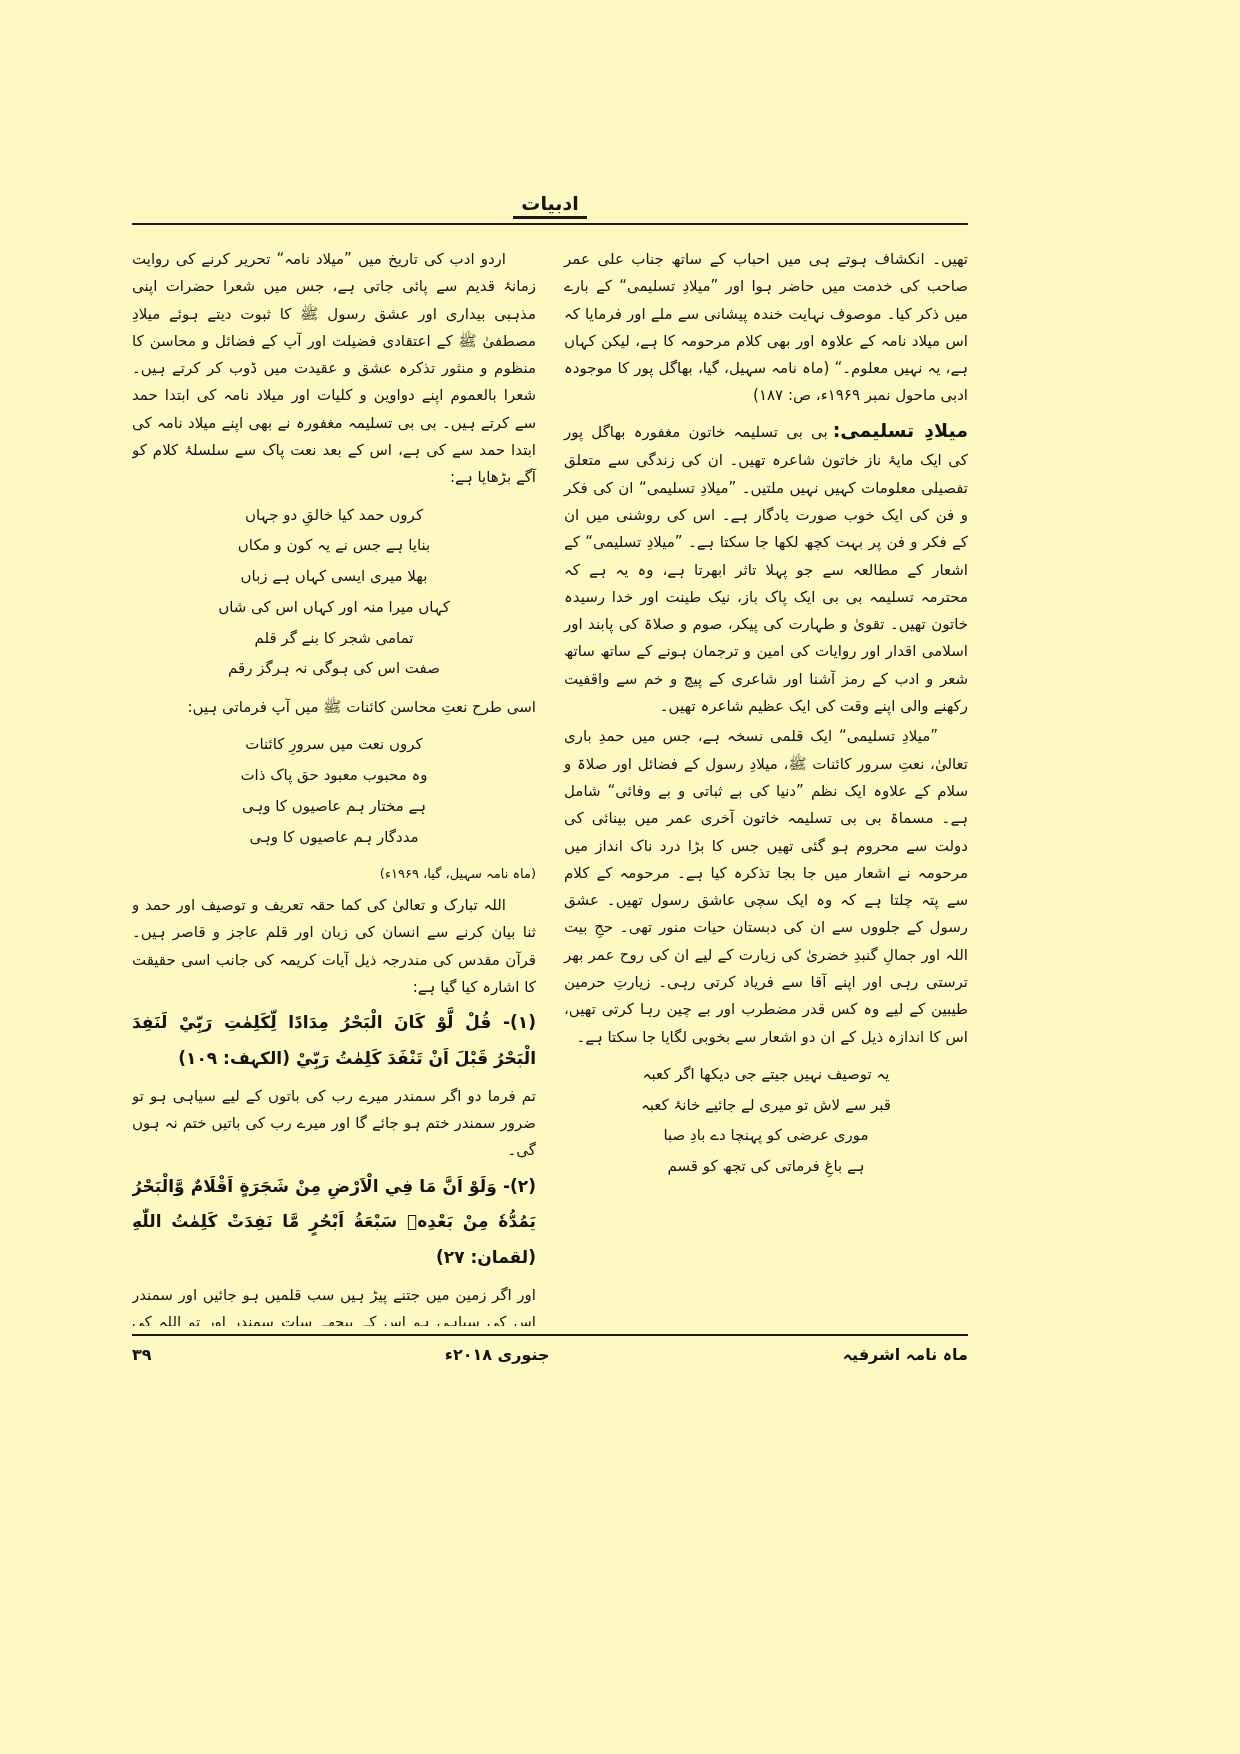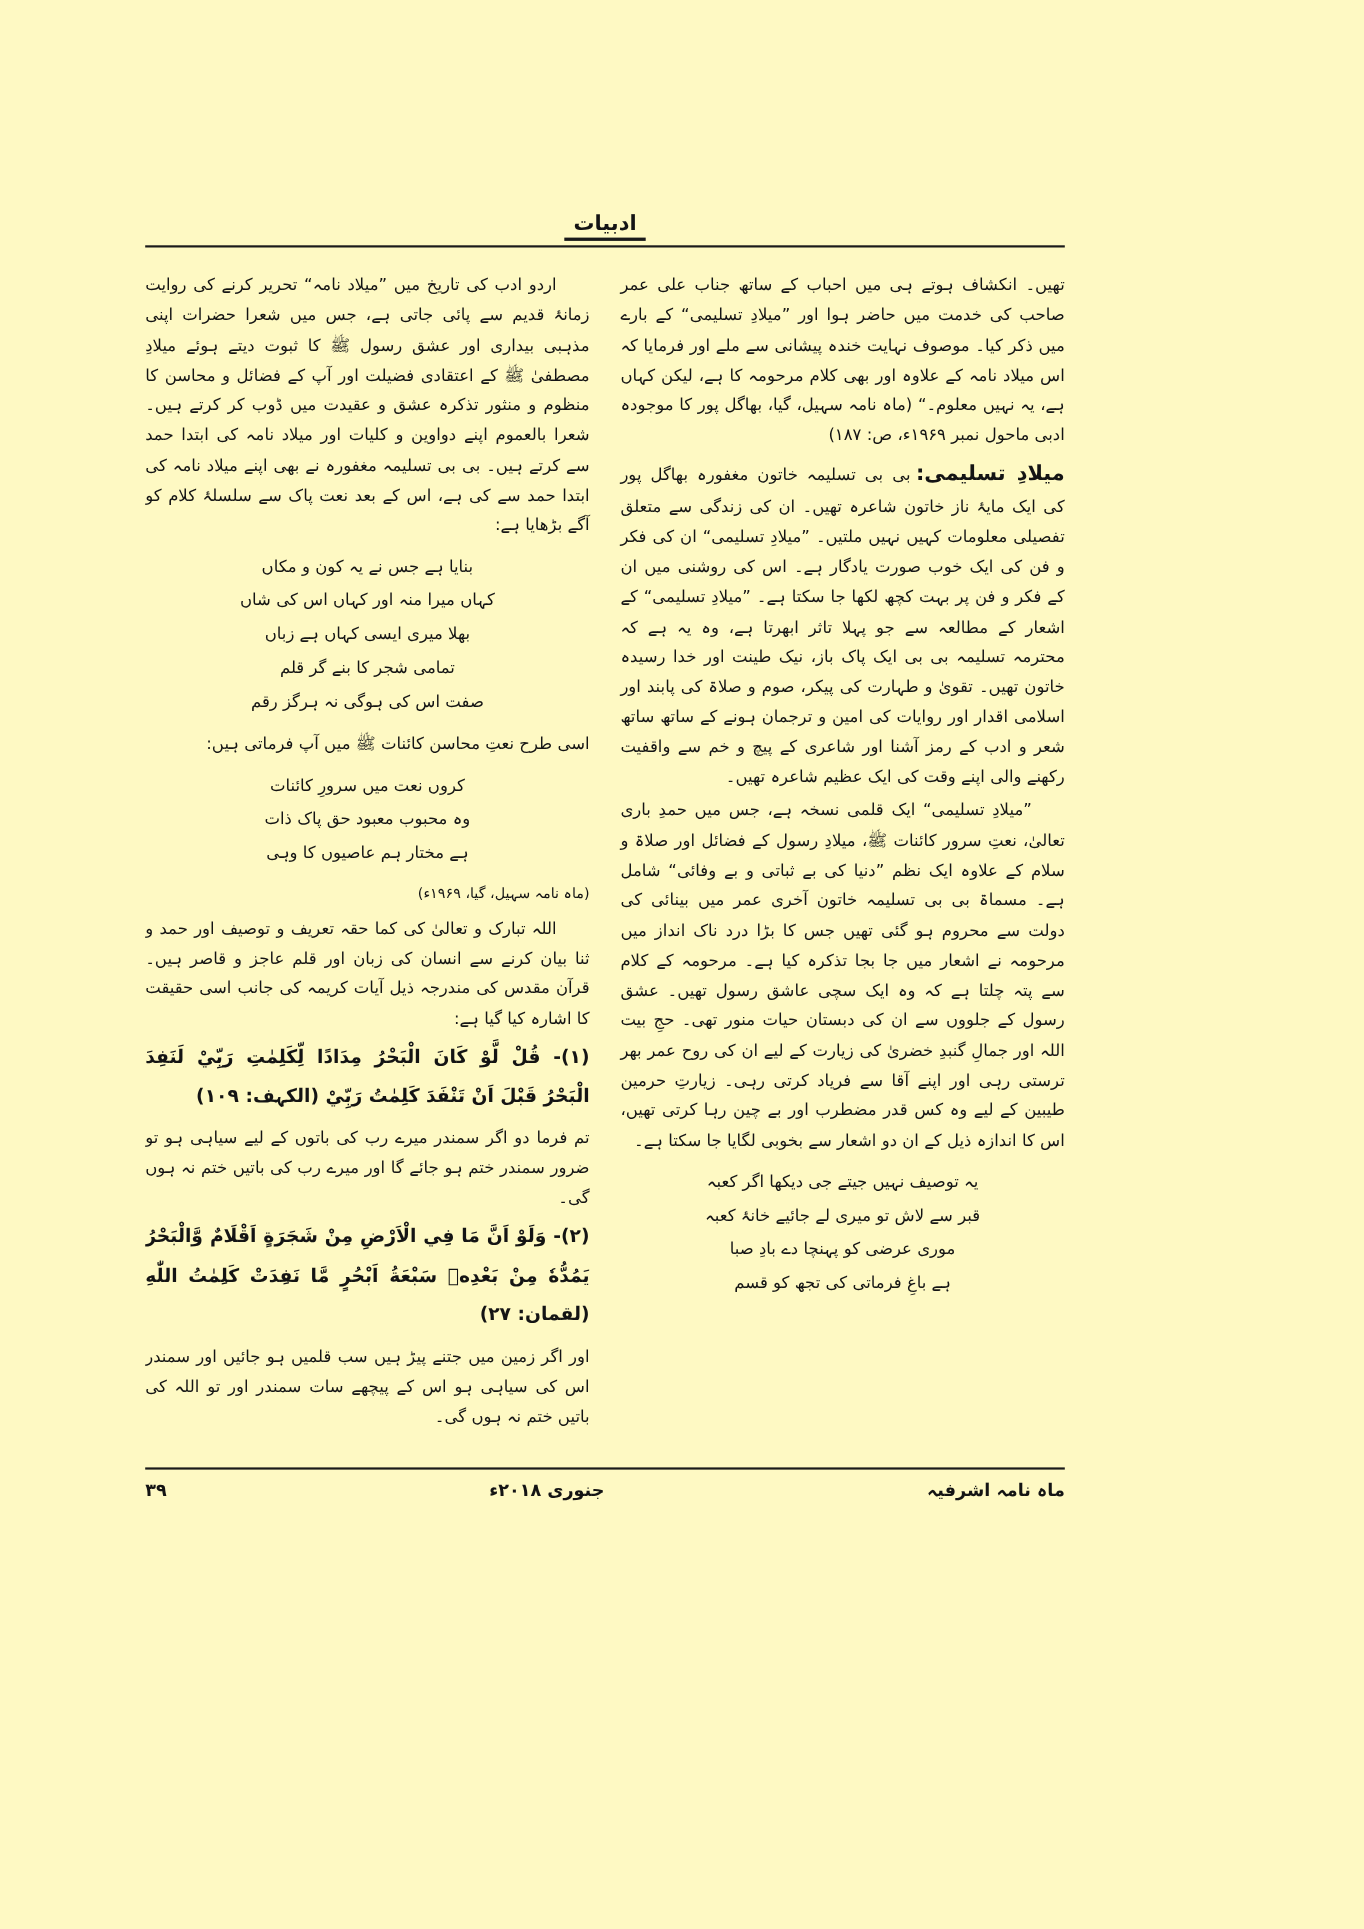--- a/index.html
+++ b/index.html
@@ -57,31 +57,33 @@
         <div class="poem-line">یہ توصیف نہیں جیتے جی دیکھا اگر کعبہ</div>
         <div class="poem-line">قبر سے لاش تو میری لے جائیے خانۂ کعبہ</div>
         <div class="poem-line">موری عرضی کو پہنچا دے بادِ صبا</div>
         <div class="poem-line">ہے باغِ فرماتی کی تجھ کو قسم</div>
       </div>
     </div>
 
     <div class="col">
       <p class="indent">اردو ادب کی تاریخ میں ”میلاد نامہ“ تحریر کرنے کی روایت زمانۂ قدیم سے پائی جاتی ہے، جس میں شعرا حضرات اپنی مذہبی بیداری اور عشق رسول ﷺ کا ثبوت دیتے ہوئے میلادِ مصطفیٰ ﷺ کے اعتقادی فضیلت اور آپ کے فضائل و محاسن کا منظوم و منثور تذکرہ عشق و عقیدت میں ڈوب کر کرتے ہیں۔ شعرا بالعموم اپنے دواوین و کلیات اور میلاد نامہ کی ابتدا حمد سے کرتے ہیں۔ بی بی تسلیمہ مغفورہ نے بھی اپنے میلاد نامہ کی ابتدا حمد سے کی ہے، اس کے بعد نعت پاک سے سلسلۂ کلام کو آگے بڑھایا ہے:</p>
       <div class="poem">
+        <div class="poem-line">کروں حمد کیا خالقِ دو جہاں</div>
         <div class="poem-line">بنایا ہے جس نے یہ کون و مکاں</div>
+        <div class="poem-line">بھلا میری ایسی کہاں ہے زباں</div>
         <div class="poem-line">کہاں میرا منہ اور کہاں اس کی شاں</div>
-        <div class="poem-line">بھلا میری ایسی کہاں ہے زباں</div>
         <div class="poem-line">تمامی شجر کا بنے گر قلم</div>
         <div class="poem-line">صفت اس کی ہوگی نہ ہرگز رقم</div>
       </div>
       <p>اسی طرح نعتِ محاسن کائنات ﷺ میں آپ فرماتی ہیں:</p>
       <div class="poem">
         <div class="poem-line">کروں نعت میں سرورِ کائنات</div>
         <div class="poem-line">وہ محبوب معبود حق پاک ذات</div>
         <div class="poem-line">ہے مختار ہم عاصیوں کا وہی</div>
+        <div class="poem-line">مددگار ہم عاصیوں کا وہی</div>
       </div>
       <div class="citation">(ماہ نامہ سہیل، گیا، ۱۹۶۹ء)</div>
       <p class="indent">اللہ تبارک و تعالیٰ کی کما حقہ تعریف و توصیف اور حمد و ثنا بیان کرنے سے انسان کی زبان اور قلم عاجز و قاصر ہیں۔ قرآن مقدس کی مندرجہ ذیل آیات کریمہ کی جانب اسی حقیقت کا اشارہ کیا گیا ہے:</p>
       <p class="quran">(۱)- قُلْ لَّوْ كَانَ الْبَحْرُ مِدَادًا لِّكَلِمٰتِ رَبِّيْ لَنَفِدَ الْبَحْرُ قَبْلَ اَنْ تَنْفَدَ كَلِمٰتُ رَبِّيْ (الکہف: ۱۰۹)</p>
       <p>تم فرما دو اگر سمندر میرے رب کی باتوں کے لیے سیاہی ہو تو ضرور سمندر ختم ہو جائے گا اور میرے رب کی باتیں ختم نہ ہوں گی۔</p>
       <p class="quran">(۲)- وَلَوْ اَنَّ مَا فِي الْاَرْضِ مِنْ شَجَرَةٍ اَقْلَامٌ وَّالْبَحْرُ يَمُدُّهٗ مِنْ بَعْدِهٖ سَبْعَةُ اَبْحُرٍ مَّا نَفِدَتْ كَلِمٰتُ اللّٰهِ (لقمان: ۲۷)</p>
       <p>اور اگر زمین میں جتنے پیڑ ہیں سب قلمیں ہو جائیں اور سمندر اس کی سیاہی ہو اس کے پیچھے سات سمندر اور تو اللہ کی باتیں ختم نہ ہوں گی۔</p>
     </div>
 
   </div>

